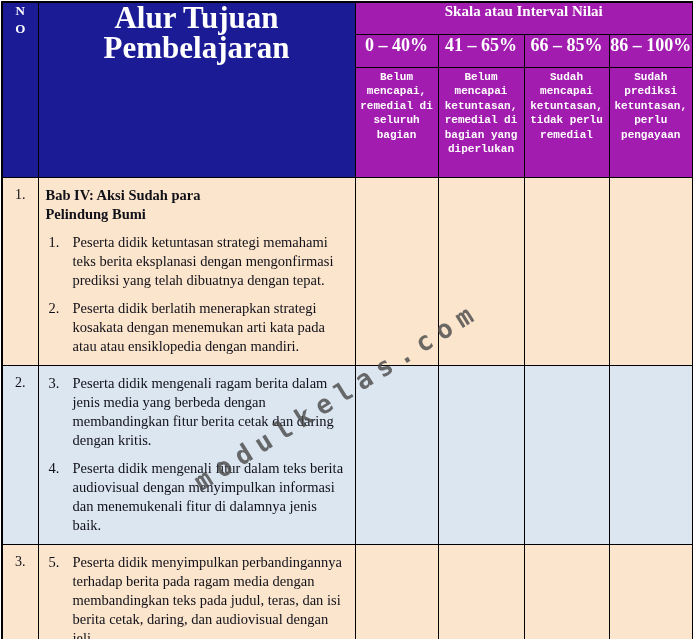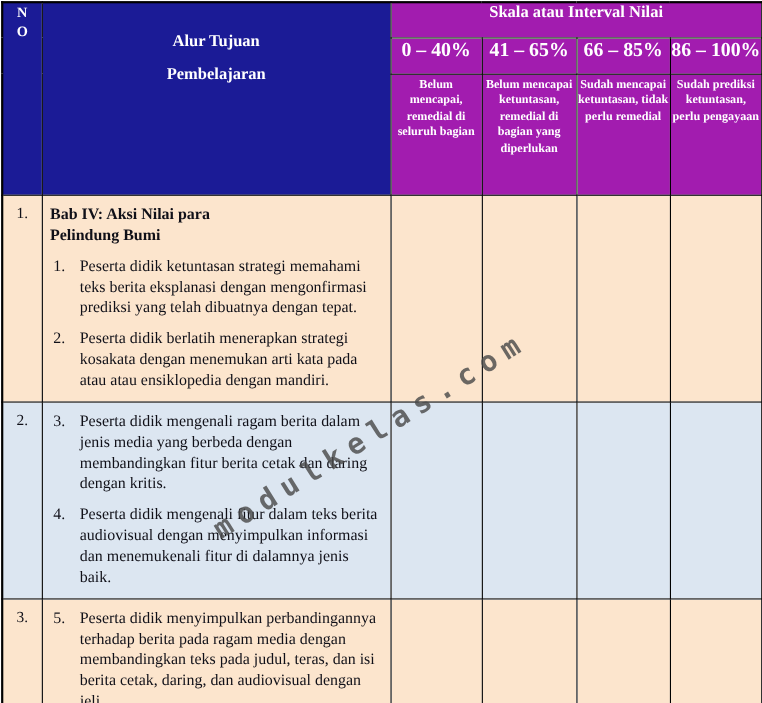--- a/index.html
+++ b/index.html
@@ -53,37 +53,37 @@
     line-height: 1;
   }
   td.atp-head {
     background: #1b1b96;
     vertical-align: middle;
     text-align: center;
   }
   .atp-title {
     color: #ffffff;
     font-weight: bold;
-    font-size: 15px;
+    font-size: 31px;
     line-height: 30px;
-    margin-top: 20px;
   }
   .scale-title-cell {
     vertical-align: middle;
     font-size: 15px;
   }
   .range-cell {
     vertical-align: middle;
     font-size: 18px;
   }
   .desc-cell {
     vertical-align: middle;
     font-size: 11px;
     line-height: 14.5px;
     padding: 2px 1px !important;
+    font-family: Liberation Mono, monospace;
   }
 
   
   tr.row-odd td { background: #fce5cd; }
   tr.row-even td { background: #dce6f1; }
   td.no-cell {
     text-align: center;
     font-size: 14px;
     color: #101018;
     padding-top: 9px !important;
@@ -166,21 +166,21 @@
       <td class="hdr desc-cell">Belum mencapai, remedial di seluruh bagian</td>
       <td class="hdr desc-cell">Belum mencapai ketuntasan, remedial di bagian yang diperlukan</td>
       <td class="hdr desc-cell">Sudah mencapai ketuntasan, tidak perlu remedial</td>
       <td class="hdr desc-cell">Sudah prediksi ketuntasan, perlu pengayaan</td>
     </tr>
 
     <tr class="row-odd" style="height:167px">
       <td class="no-cell">1.</td>
       <td class="content-cell">
         <div class="bab-heading">
-          <div>Bab IV: Aksi Nilai para</div>
+          <div>Bab IV: Aksi Sudah para</div>
           <div>Pelindung Bumi</div>
         </div>
         <div class="item">
           <span class="item-num">1.</span>
           <span class="item-text">Peserta didik ketuntasan strategi memahami teks berita eksplanasi dengan mengonfirmasi prediksi yang telah dibuatnya dengan tepat.</span>
         </div>
         <div class="item">
           <span class="item-num">2.</span>
           <span class="item-text">Peserta didik berlatih menerapkan strategi kosakata dengan menemukan arti kata pada atau atau ensiklopedia dengan mandiri.</span>
         </div>

